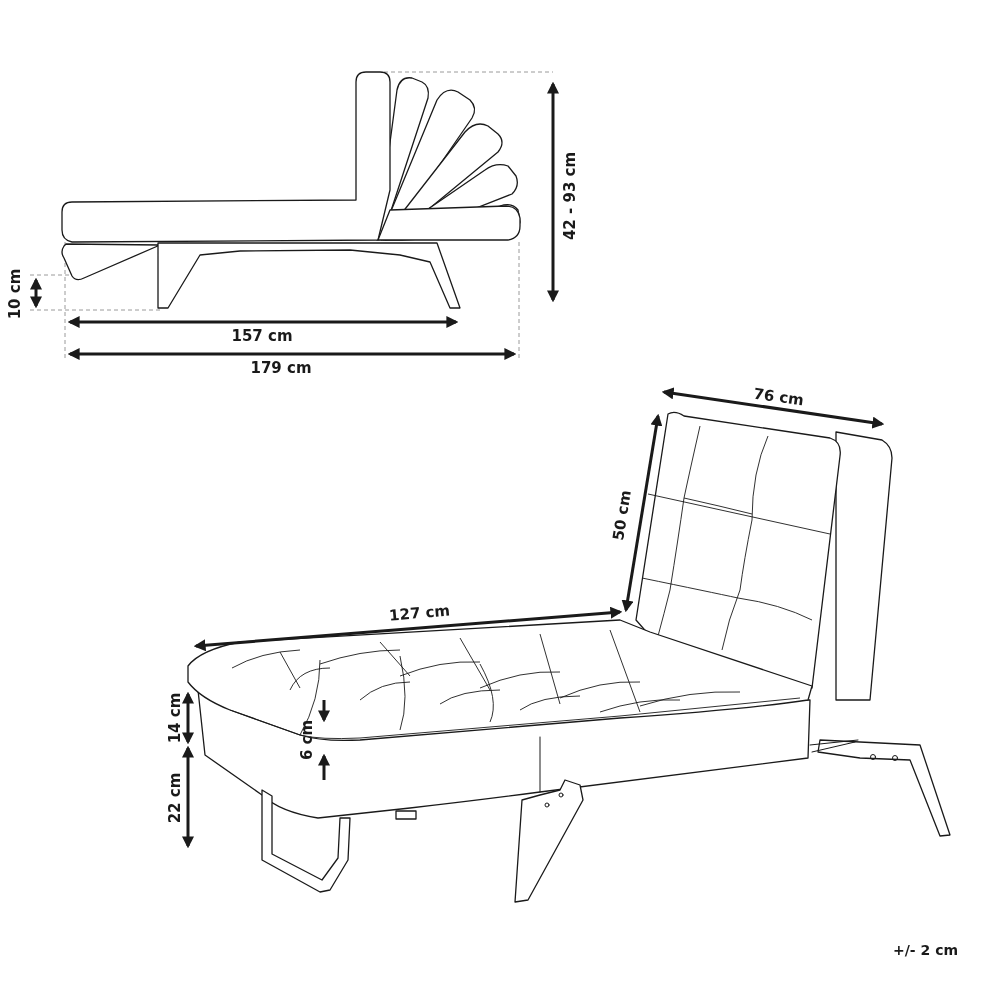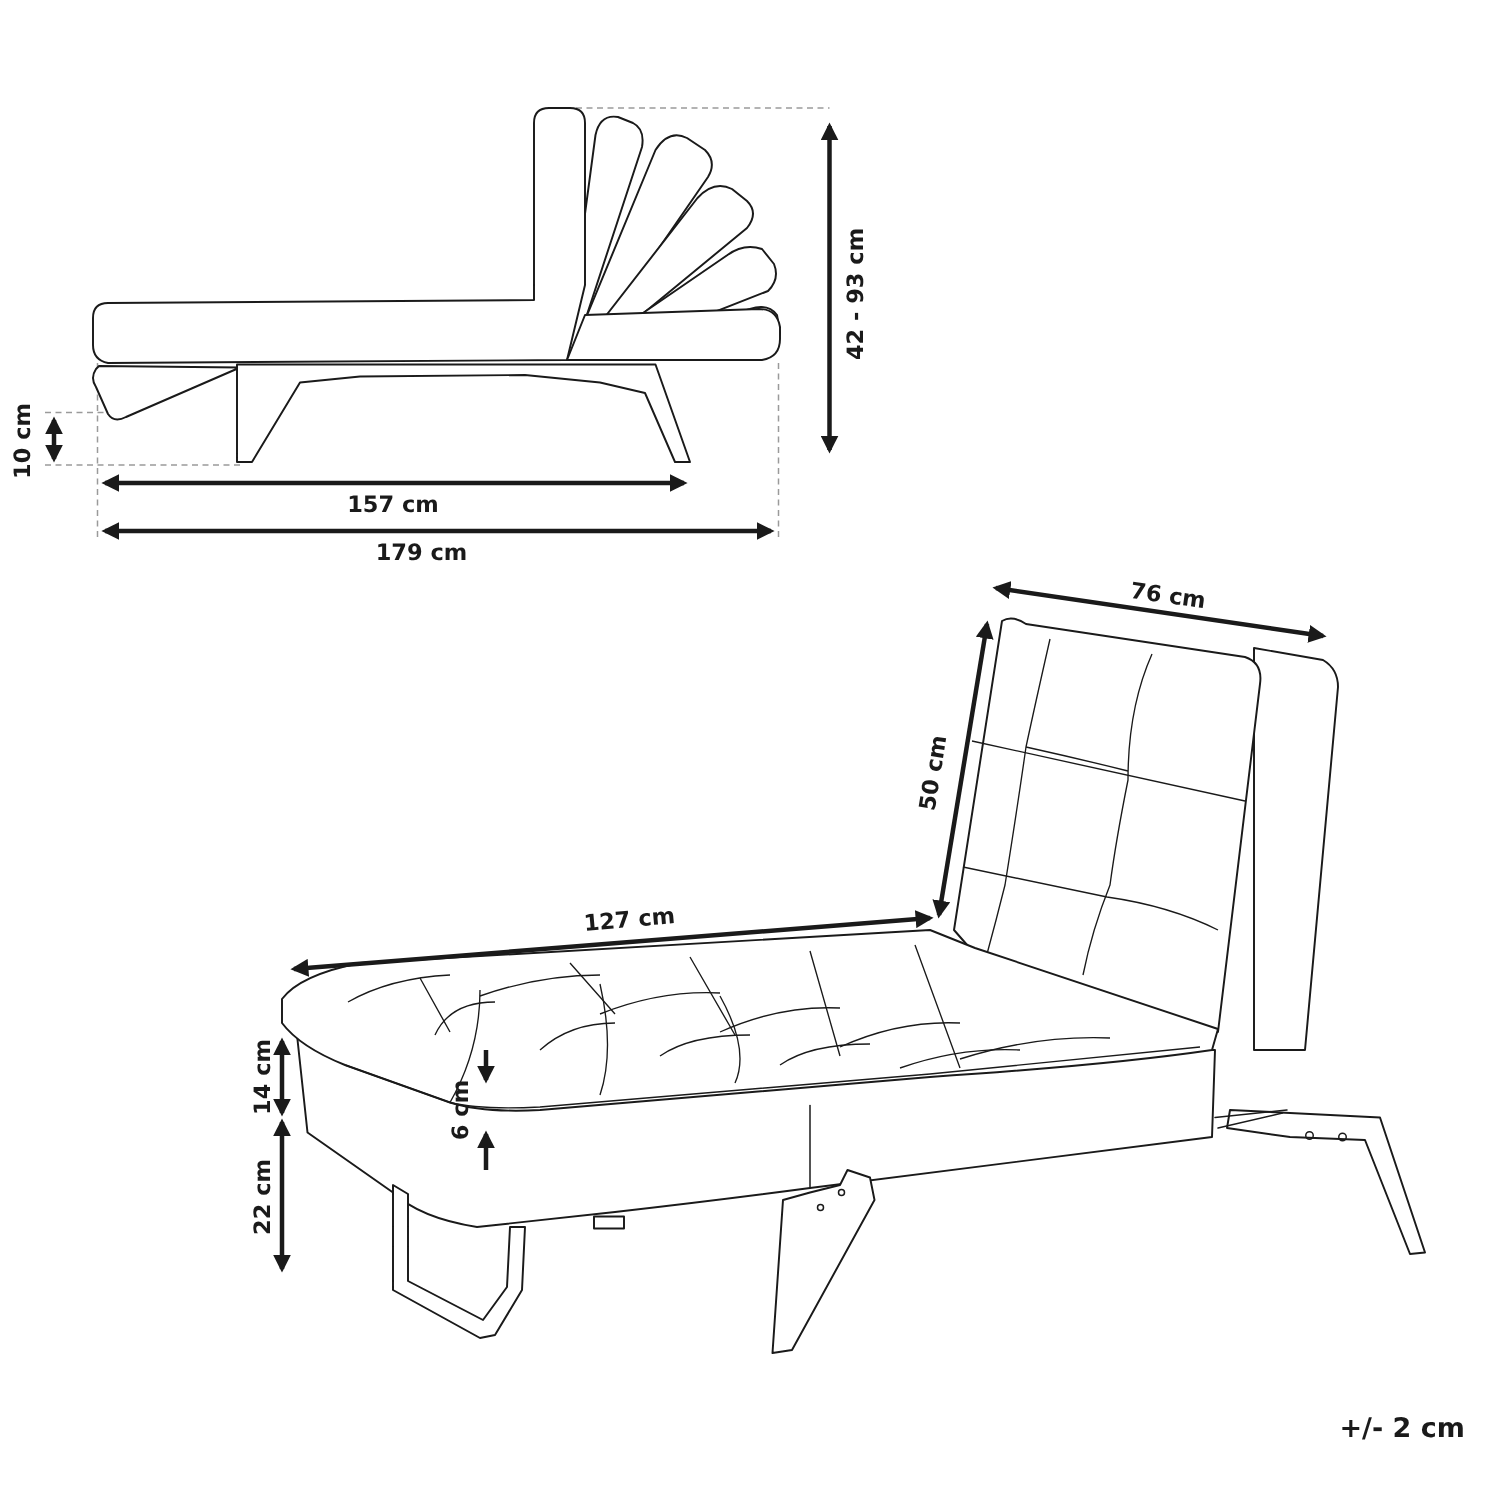--- a/index.html
+++ b/index.html
@@ -4,21 +4,21 @@
 <style>
   html, body { margin: 0; padding: 0; background: #ffffff; }
   body { width: 1000px; height: 1000px; position: relative; overflow: hidden; font-family: "DejaVu Sans", sans-serif; }
   svg { position: absolute; left: 0; top: 0; }
   .outline { fill: #ffffff; stroke: #1a1a1a; stroke-width: 1.3; stroke-linejoin: round; stroke-linecap: round; }
   .thin { fill: none; stroke: #1a1a1a; stroke-width: 1; stroke-linecap: round; stroke-linejoin: round; }
   .seam { fill: none; stroke: #1a1a1a; stroke-width: 0.9; }
   .dash { fill: none; stroke: #9a9a9a; stroke-width: 1; stroke-dasharray: 4 3; }
   .dim { fill: none; stroke: #1a1a1a; stroke-width: 3; }
   .lbl { font-family: "DejaVu Sans", sans-serif; font-weight: bold; font-size: 15px; fill: #1a1a1a; }
-  .tol { position: absolute; left: 893px; top: 942px; font-family: "DejaVu Sans", sans-serif; font-weight: bold; font-size: 18px; color: #1a1a1a; }
+  .tol { position: absolute; left: 893px; top: 942px; font-family: "DejaVu Sans", sans-serif; font-weight: bold; font-size: 14px; color: #1a1a1a; }
 </style>
 </head>
 <body>
 
 <svg width="1000" height="1000" viewBox="0 0 1000 1000">
   <defs>
     <marker id="ah" viewBox="0 0 10 10" refX="8" refY="5" markerWidth="4" markerHeight="4" orient="auto-start-reverse">
       <path d="M0,0 L10,5 L0,10 z" fill="#1a1a1a"></path>
     </marker>
   </defs>

